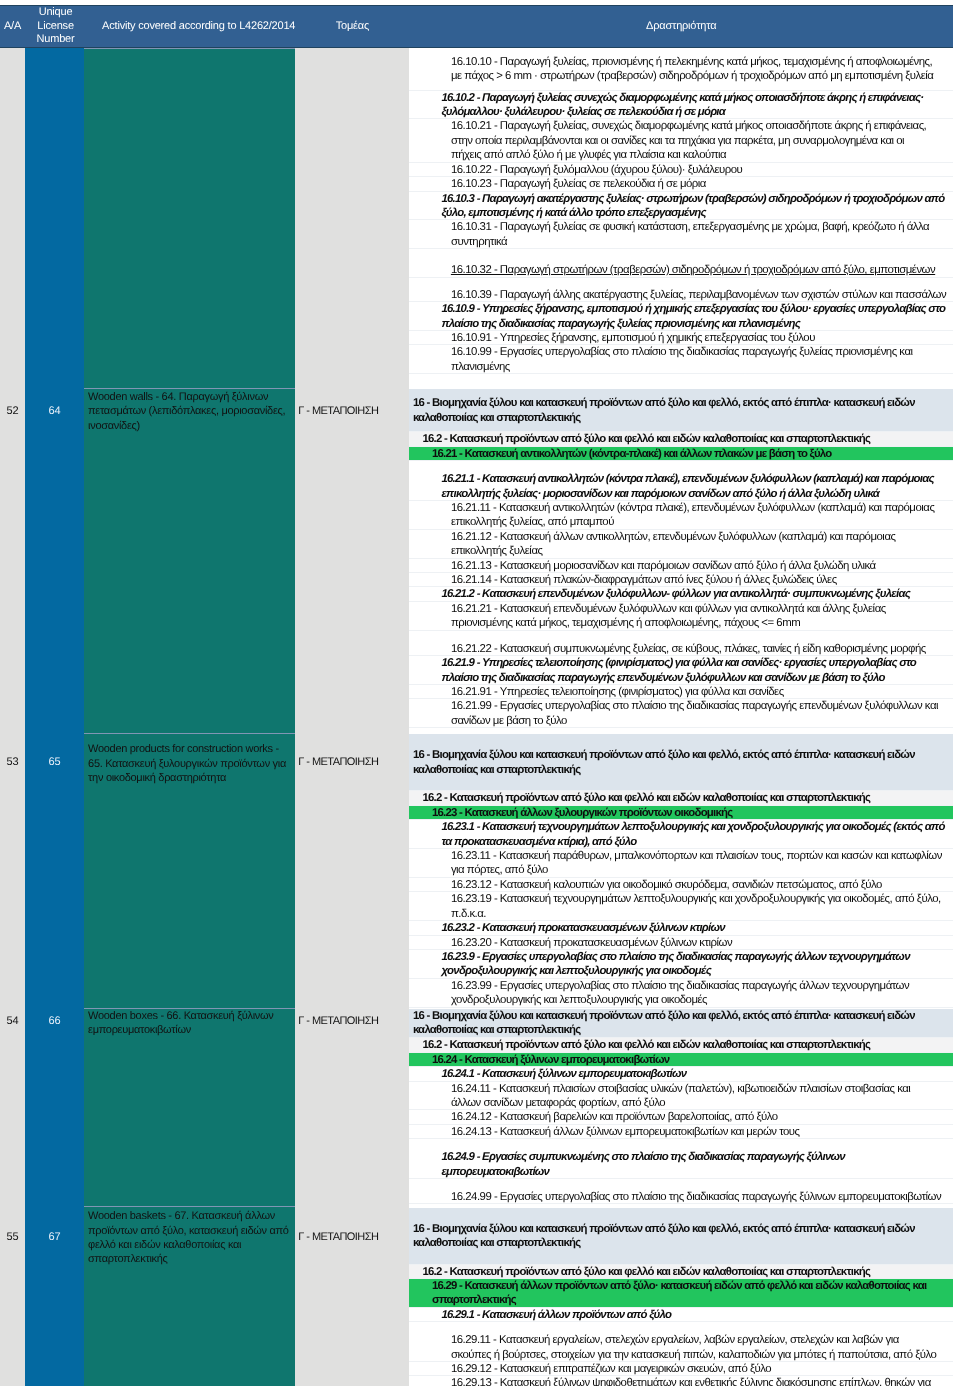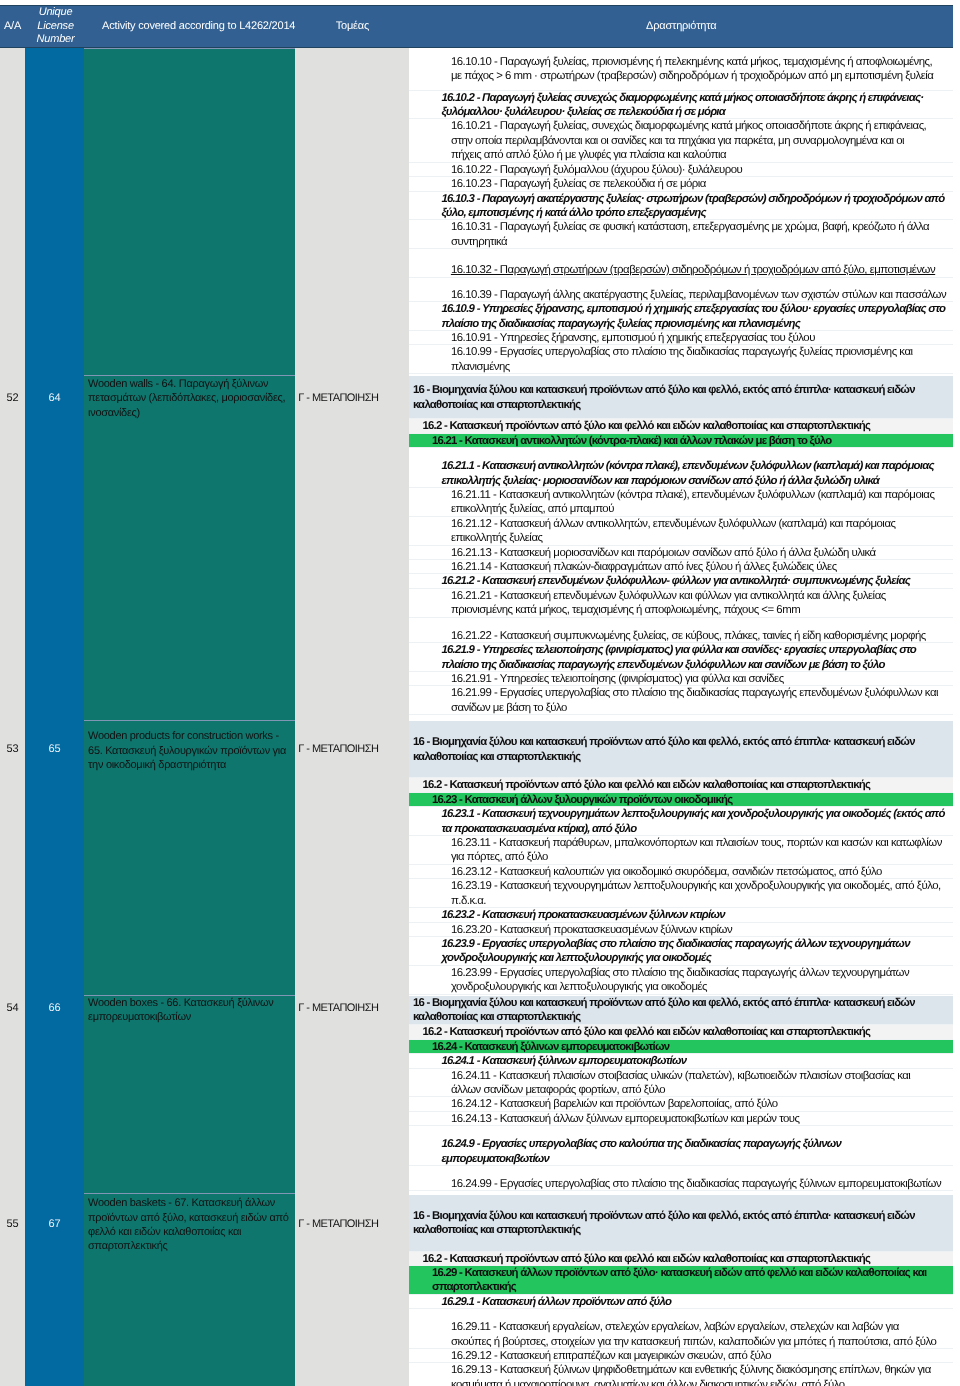--- a/index.html
+++ b/index.html
@@ -3,21 +3,21 @@
 <meta charset="utf-8">
 <title>L4262/2014 activity licence table</title>
 <style>
 html,body{margin:0;padding:0;background:#ffffff;}
 body{width:960px;height:1386px;font-family:"Liberation Sans",sans-serif;-webkit-font-smoothing:antialiased;text-rendering:geometricPrecision;}
 .page{position:relative;width:960px;height:1386px;overflow:hidden;background:#ffffff;}
 .tbl{position:absolute;left:0;top:5px;width:953px;border-collapse:collapse;table-layout:fixed;}
 .tbl td{vertical-align:top;border:0;}
 .hdr td{background:#326092;color:#ffffff;font-weight:400;font-size:11px;letter-spacing:-0.2px;line-height:13.6px;height:38px;padding:0;vertical-align:middle;border-top:1.2px solid #20435f;border-bottom:1.2px solid #20435f;}
 .hdr .h1{text-align:center;}
-.hdr .h2{text-align:center;padding-left:2px;font-style:italic;}
+.hdr .h2{text-align:center;padding-left:2px;}
 .hdr .h3{text-align:right;padding-left:2.5px;}
 .hdr .h4{text-align:center;}
 .hdr .h5{text-align:center;}
 .c1{background:#e0e0df;text-align:center;font-size:11px;letter-spacing:-0.2px;line-height:14.4px;color:#131313;vertical-align:top;}
 .c2{background:#0369a1;text-align:center;font-size:11px;letter-spacing:-0.2px;line-height:14.4px;color:#e8f0fa;vertical-align:top;}
 .c3{background:#0f766e;font-size:11px;letter-spacing:-0.3px;color:#111111;padding:3px 4px 4px 4px;line-height:14.4px;box-shadow:inset 0 1px 0 #8096b4;}
 .c4{background:#e0e0df;font-size:11px;letter-spacing:-0.55px;line-height:14.4px;color:#111111;padding-left:3px;vertical-align:top;}
 .c5{background:#ffffff;padding:1.2px 0 2px 0;}
 .ln{white-space:pre-wrap;font-size:11.4px;letter-spacing:-0.5px;line-height:14.42px;color:#0d0d0d;padding:0 3.6px 0 0;box-shadow:inset 0 -1px 0 #eef1f4;}
 .ln.b{font-weight:bold;letter-spacing:-0.74px;}
@@ -48,21 +48,21 @@
           <td class="h2">Unique License Number</td>
           <td class="h3">Activity covered according to L4262/2014</td>
           <td class="h4">Τομέας</td>
           <td class="h5">Δραστηριότητα</td>
         </tr>
     <tr>
           <td class="c1" style="padding-top:4.0px;"></td>
           <td class="c2" style="padding-top:4.0px;"></td>
           <td class="c3" style="padding-top:3.0px"></td>
           <td class="c4" style="padding-top:4.0px;"></td>
-          <td class="c5" style="padding-top:1.5px;padding-bottom:1px">
+          <td class="c5" style="padding-top:1.5px;padding-bottom:14px">
             <div class="ln lv-category" style="padding-top:5.5px;padding-bottom:7px;">16.10.10 - Παραγωγή ξυλείας, πριονισμένης ή πελεκημένης κατά μήκος, τεμαχισμένης ή αποφλοιωμένης,
 με πάχος &gt; 6 mm · στρωτήρων (τραβερσών) σιδηροδρόμων ή τροχιοδρόμων από μη εμποτισμένη ξυλεία</div>
             <div class="ln lv-class b">16.10.2 - Παραγωγή ξυλείας συνεχώς διαμορφωμένης κατά μήκος οποιασδήποτε άκρης ή επιφάνειας·
 ξυλόμαλλου· ξυλάλευρου· ξυλείας σε πελεκούδια ή σε μόρια</div>
             <div class="ln lv-category">16.10.21 - Παραγωγή ξυλείας, συνεχώς διαμορφωμένης κατά μήκος οποιασδήποτε άκρης ή επιφάνειας,
 στην οποία περιλαμβάνονται και οι σανίδες και τα πηχάκια για παρκέτα, μη συναρμολογημένα και οι
 πήχεις από απλό ξύλο ή με γλυφές για πλαίσια και καλούπια</div>
             <div class="ln lv-category">16.10.22 - Παραγωγή ξυλόμαλλου (άχυρου ξύλου)· ξυλάλευρου</div>
             <div class="ln lv-category">16.10.23 - Παραγωγή ξυλείας σε πελεκούδια ή σε μόρια</div>
             <div class="ln lv-class b">16.10.3 - Παραγωγή ακατέργαστης ξυλείας· στρωτήρων (τραβερσών) σιδηροδρόμων ή τροχιοδρόμων από
@@ -140,21 +140,21 @@
           <td class="c5" style="padding-top:1.2px;padding-bottom:2px">
             <div class="ln lv-section b hl-blue" style="padding-bottom:0.6px;">16 - Βιομηχανία ξύλου και κατασκευή προϊόντων από ξύλο και φελλό, εκτός από έπιπλα· κατασκευή ειδών
 καλαθοποιίας και σπαρτοπλεκτικής</div>
             <div class="ln lv-division b hl-gray">16.2 - Κατασκευή προϊόντων από ξύλο και φελλό και ειδών καλαθοποιίας και σπαρτοπλεκτικής</div>
             <div class="ln lv-group b hl-cream">16.24 - Κατασκευή ξύλινων εμπορευματοκιβωτίων</div>
             <div class="ln lv-class b">16.24.1 - Κατασκευή ξύλινων εμπορευματοκιβωτίων</div>
             <div class="ln lv-category">16.24.11 - Κατασκευή πλαισίων στοιβασίας υλικών (παλετών), κιβωτιοειδών πλαισίων στοιβασίας και
 άλλων σανίδων μεταφοράς φορτίων, από ξύλο</div>
             <div class="ln lv-category">16.24.12 - Κατασκευή βαρελιών και προϊόντων βαρελοποιίας, από ξύλο</div>
             <div class="ln lv-category">16.24.13 - Κατασκευή άλλων ξύλινων εμπορευματοκιβωτίων και μερών τους</div>
-            <div class="ln lv-class b" style="padding-top:11px;">16.24.9 - Εργασίες υπεργολαβίας στο καλούπια της διαδικασίας παραγωγής ξύλινων εμπορευματοκιβωτίων</div>
+            <div class="ln lv-class b" style="padding-top:11px;">16.24.9 - Εργασίες συμπυκνωμένης στο πλαίσιο της διαδικασίας παραγωγής ξύλινων εμπορευματοκιβωτίων</div>
             <div class="ln lv-category" style="padding-top:11px;">16.24.99 - Εργασίες υπεργολαβίας στο πλαίσιο της διαδικασίας παραγωγής ξύλινων εμπορευματοκιβωτίων</div>
           </td>
         </tr>
     <tr>
           <td class="c1" style="padding-top:23.2px;">55</td>
           <td class="c2" style="padding-top:23.2px;">67</td>
           <td class="c3" style="padding-top:2.7px">Wooden baskets - 67. Κατασκευή άλλων προϊόντων από ξύλο, κατασκευή ειδών από φελλό και ειδών καλαθοποιίας και σπαρτοπλεκτικής</td>
           <td class="c4" style="padding-top:23.2px;">Γ - ΜΕΤΑΠΟΙΗΣΗ</td>
           <td class="c5" style="padding-top:1.2px;padding-bottom:2px">
             <div class="ln lv-section b hl-blue" style="padding-top:14px;padding-bottom:14px;">16 - Βιομηχανία ξύλου και κατασκευή προϊόντων από ξύλο και φελλό, εκτός από έπιπλα· κατασκευή ειδών

